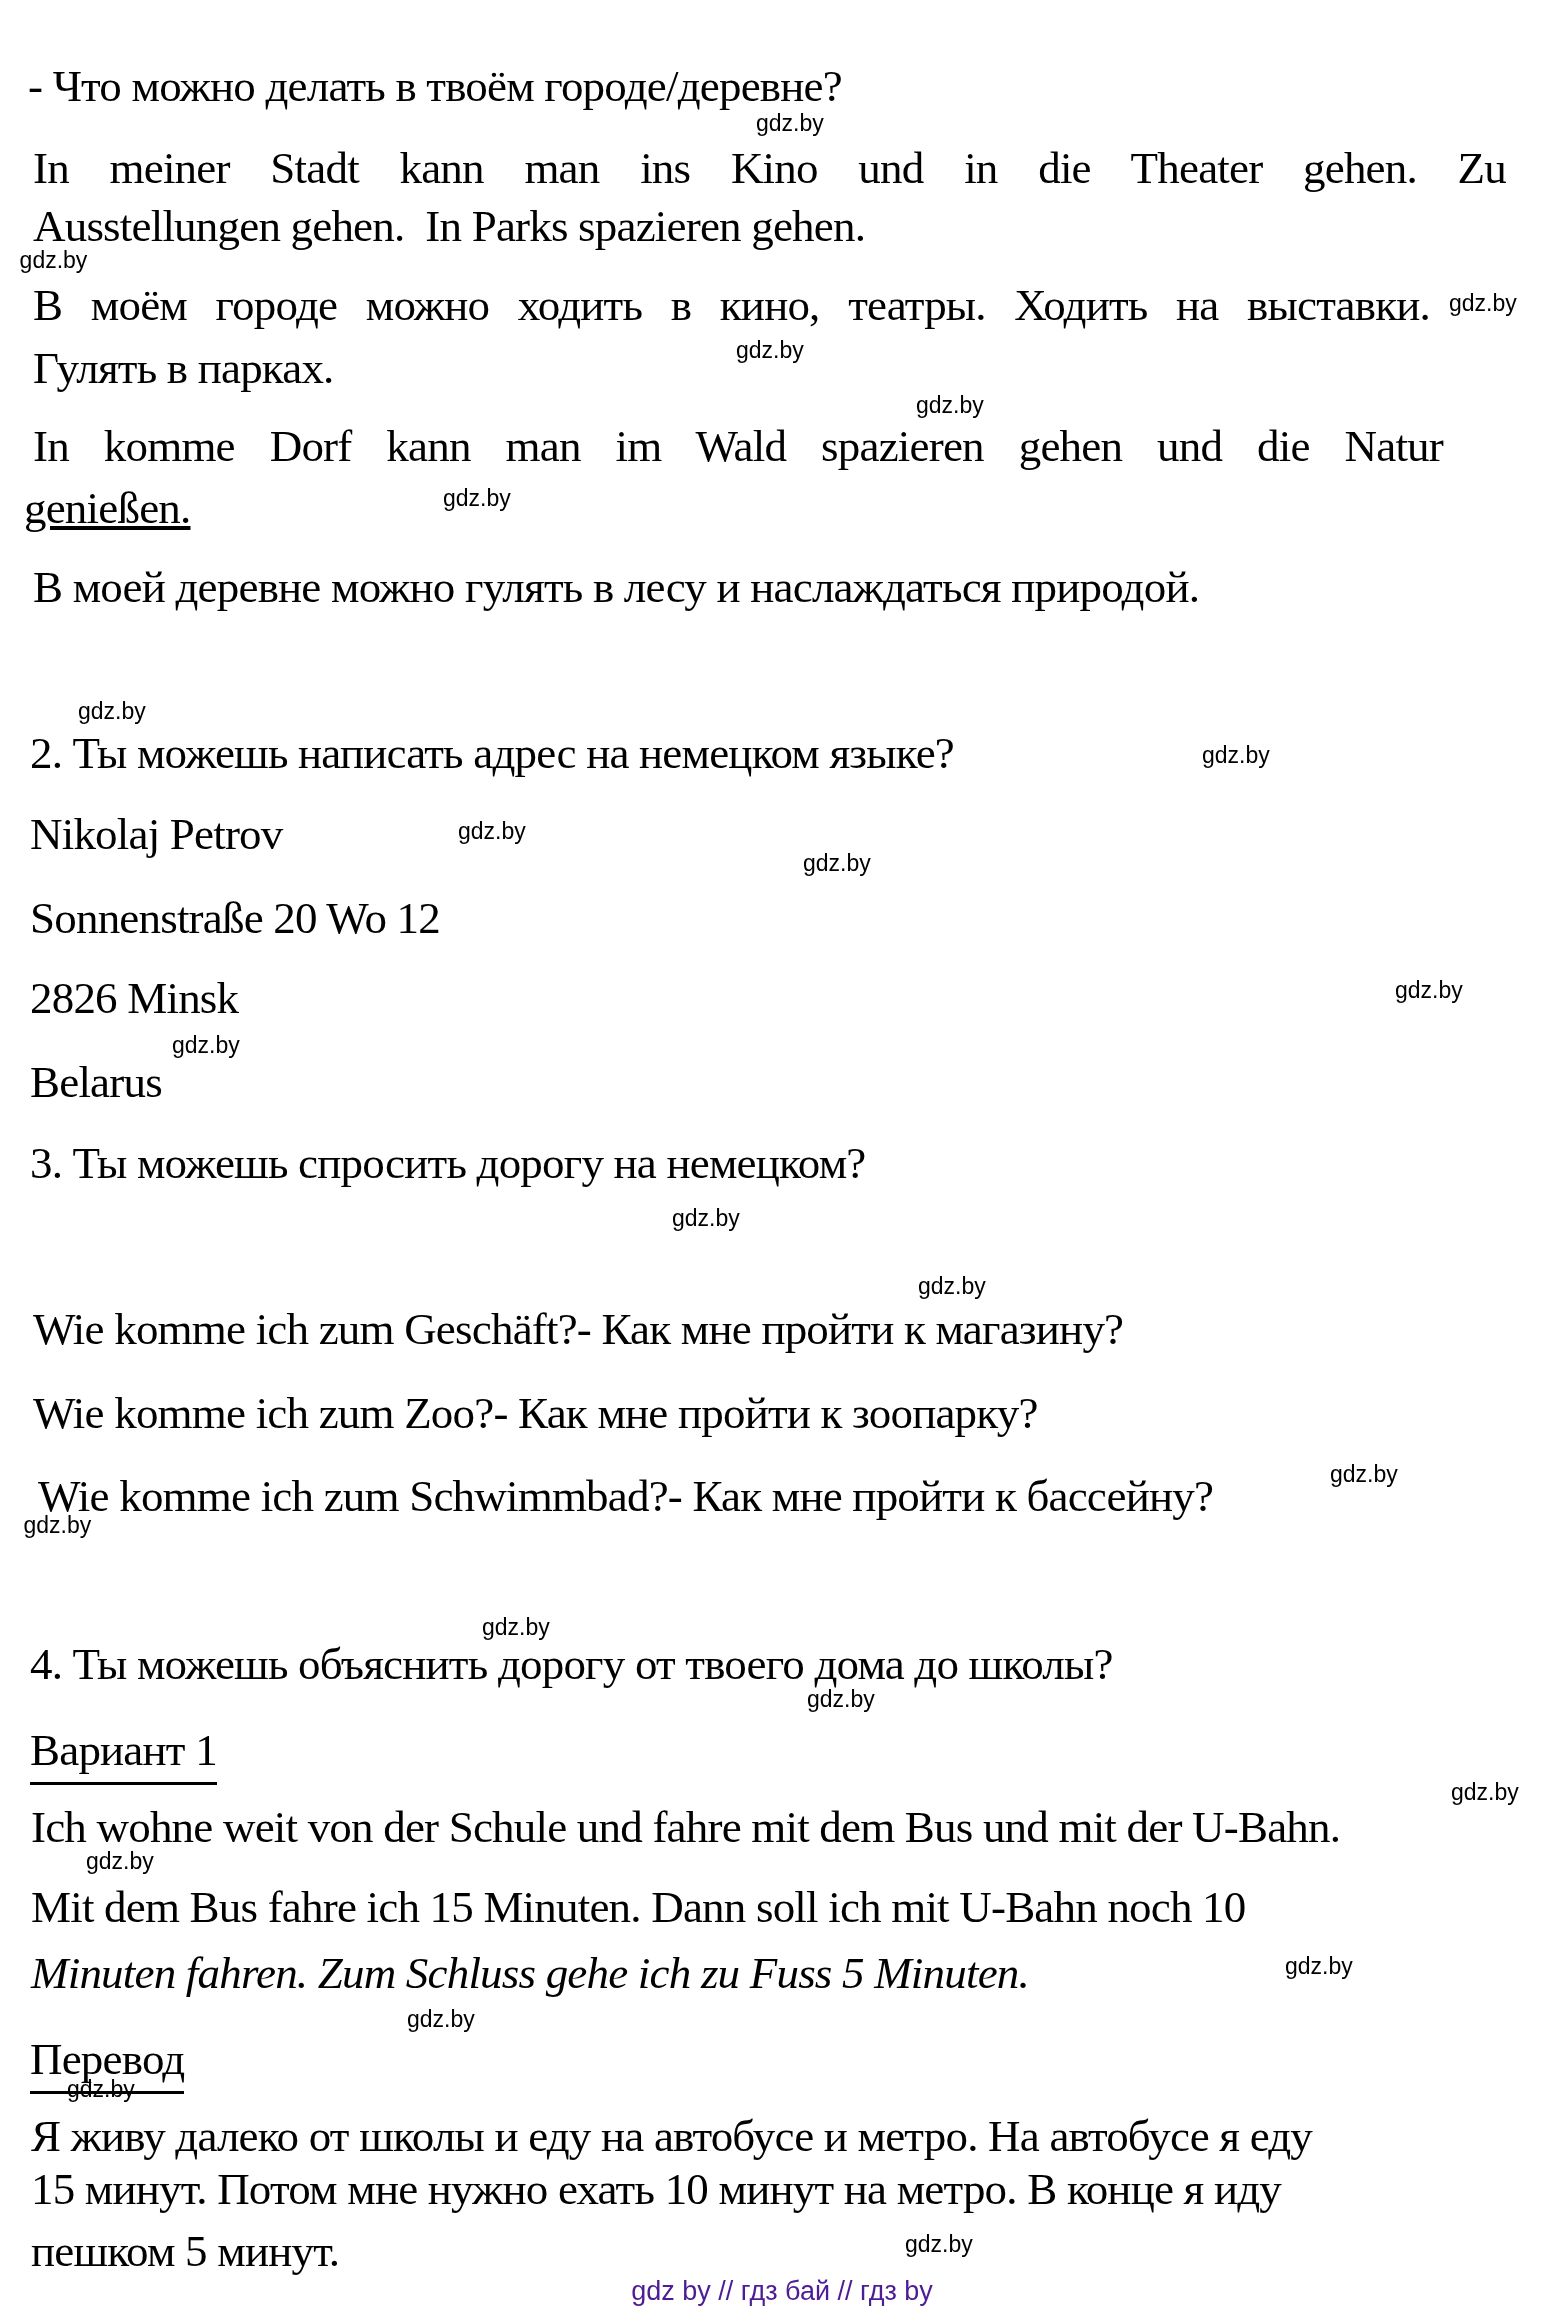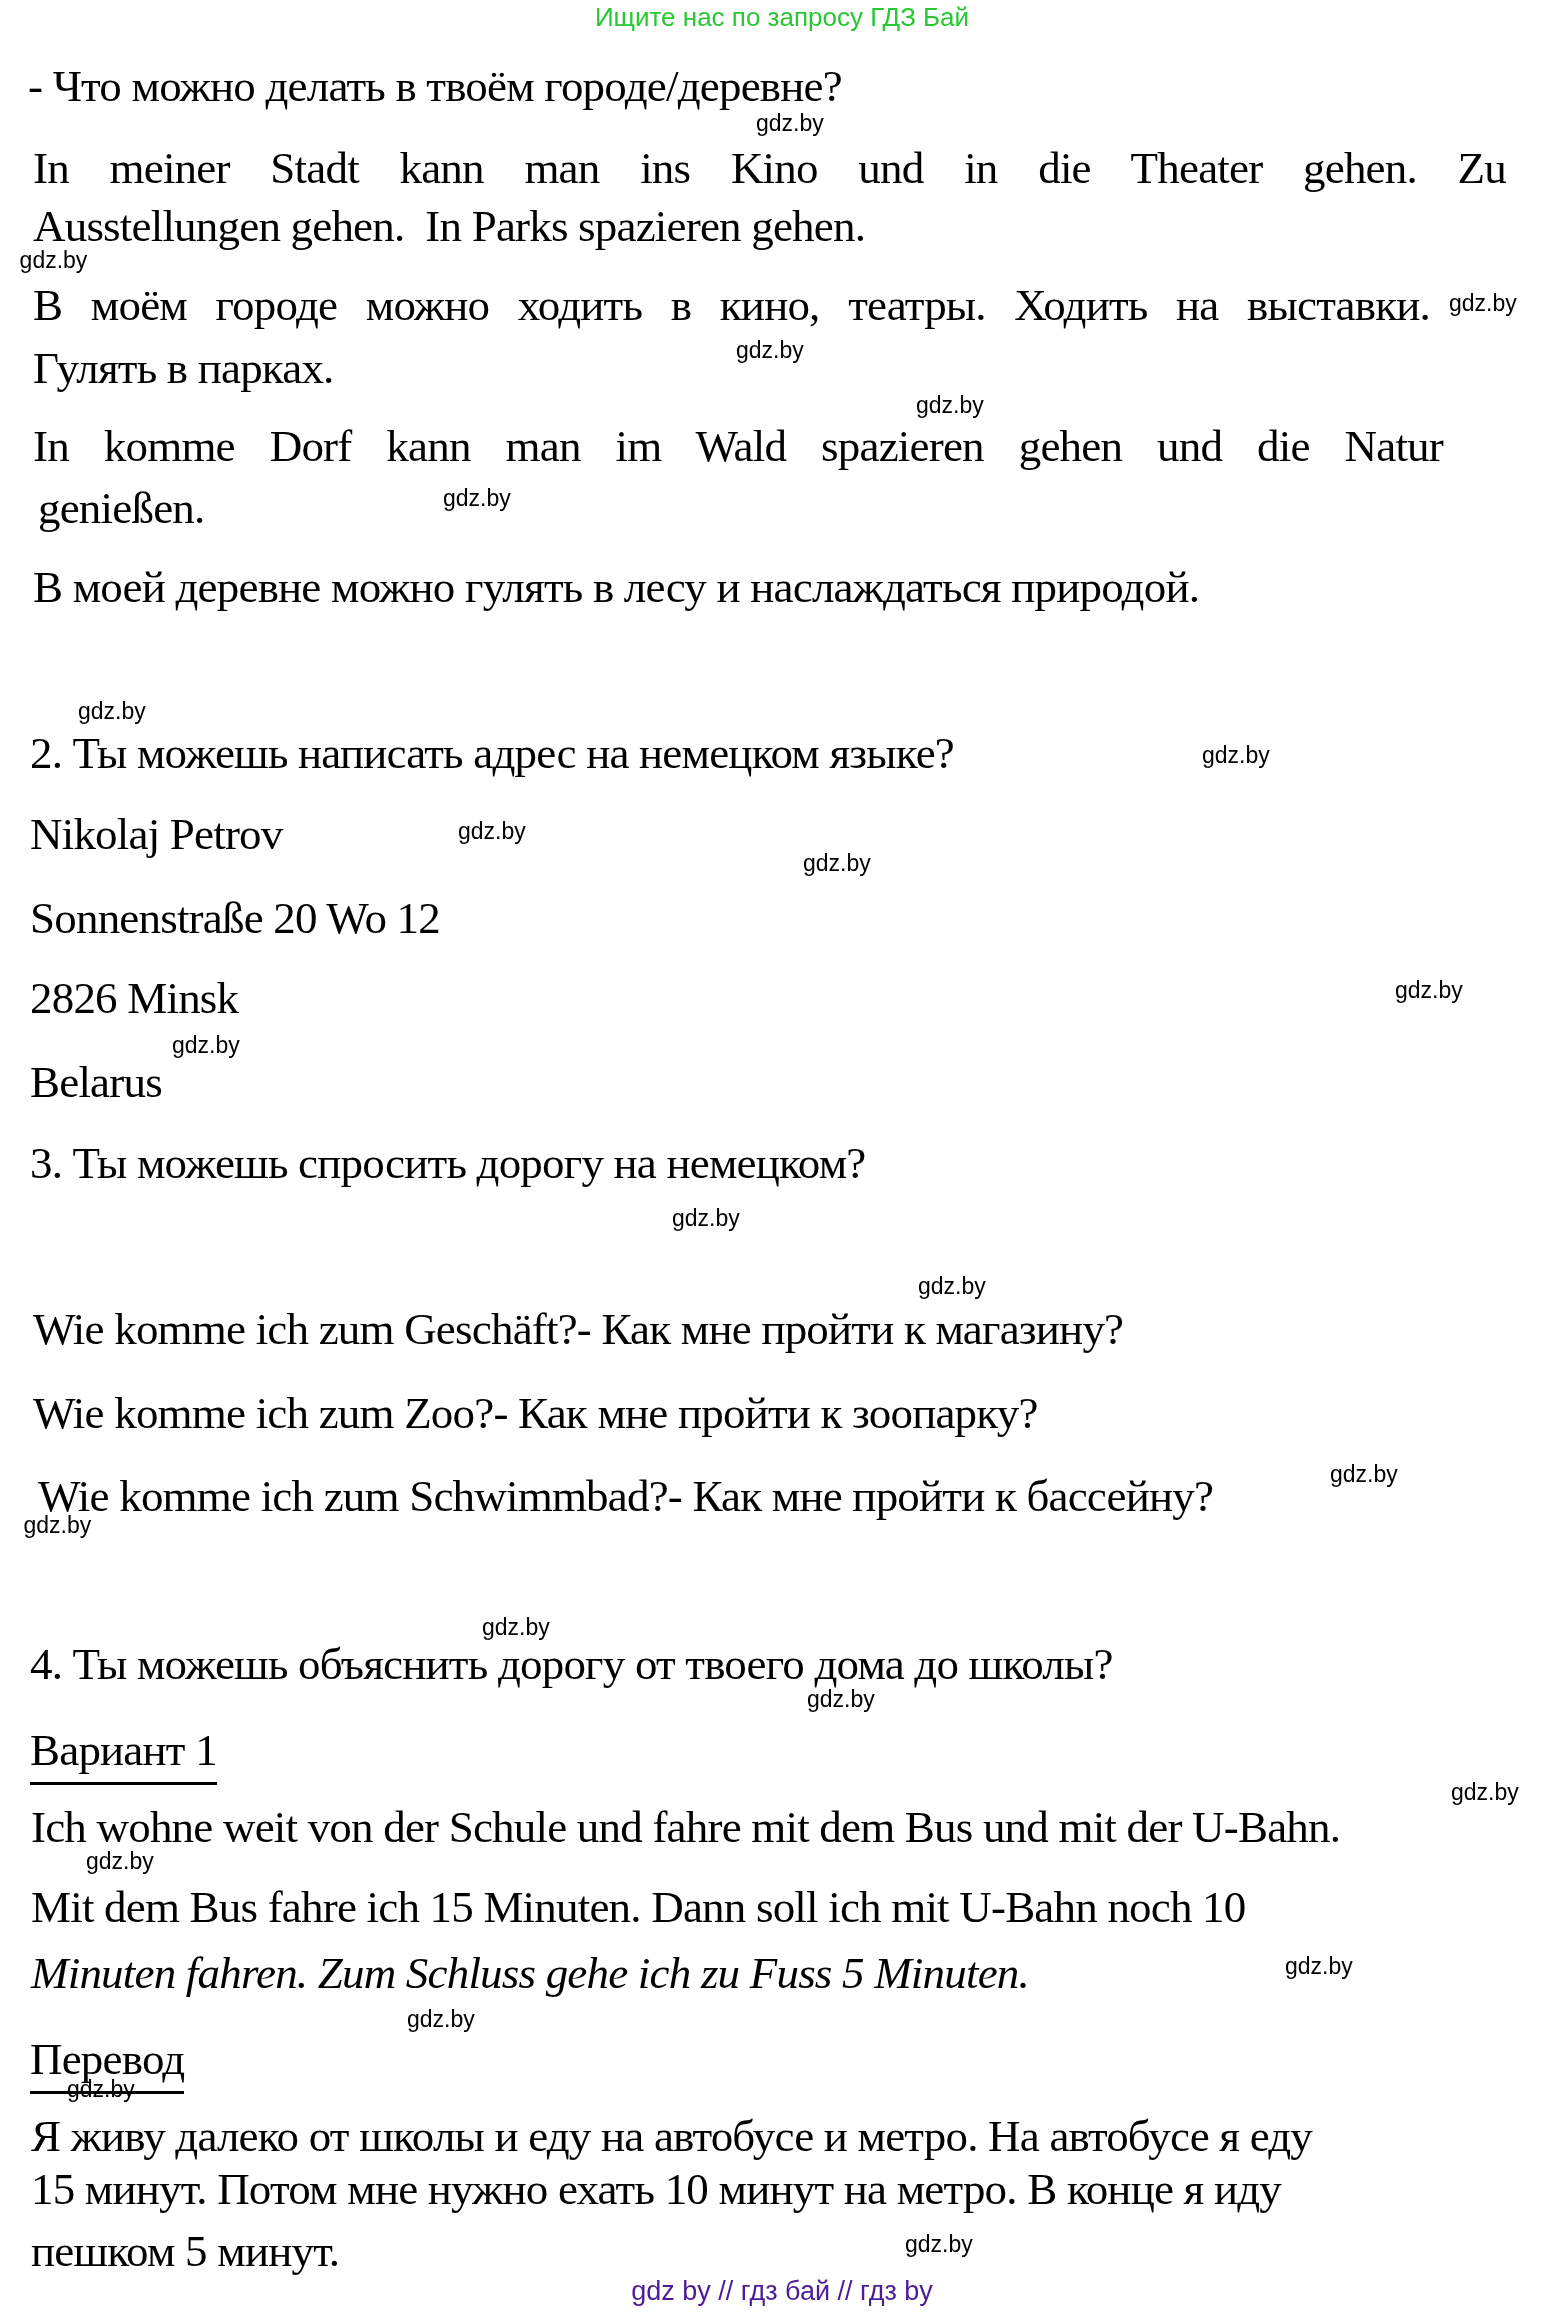--- a/index.html
+++ b/index.html
@@ -44,30 +44,29 @@
     font-family:"Liberation Sans", sans-serif;
     line-height:1.2;
   }
   .promo.header{ top:1.6px; font-size:26px; }
   .promo.footer{ top:2275px; font-size:27px; }
 </style>
 </head>
 <body>
 
 <div class="page">
-  <div class="promo header" style="color: rgb(39, 200, 50);">Ищите нас по запросу ГДЗ Бай</div>
 
   <div id="lines">
       <div class="line" style="left: 28px; top: 61px;">- Что можно делать в твоём городе/деревне?</div>
       <div class="line justify" style="left: 33px; top: 143px; width: 1473px;">In meiner Stadt kann man ins Kino und in die Theater gehen. Zu</div>
       <div class="line" style="left: 33px; top: 201px;">Ausstellungen gehen.  In Parks spazieren gehen.</div>
       <div class="line justify" style="left: 33px; top: 280px; width: 1397px;">В моём городе можно ходить в кино, театры. Ходить на выставки.</div>
       <div class="line" style="left: 33px; top: 343px;">Гулять в парках.</div>
       <div class="line justify" style="left: 33px; top: 421px; width: 1410px;">In komme Dorf kann man im Wald spazieren gehen und die Natur</div>
-      <div class="line" style="left: 38px; top: 483px;">genießen.</div>
+      <div class="line" style="left: 24px; top: 483px; text-decoration: underline;">genießen.</div>
       <div class="line" style="left: 33px; top: 562px;">В моей деревне можно гулять в лесу и наслаждаться природой.</div>
       <div class="line" style="left: 30px; top: 728px;">2. Ты можешь написать адрес на немецком языке?</div>
       <div class="line" style="left: 30px; top: 809px;">Nikolaj Petrov</div>
       <div class="line" style="left: 30px; top: 893px;">Sonnenstraße 20 Wo 12</div>
       <div class="line" style="left: 30px; top: 973px;">2826 Minsk</div>
       <div class="line" style="left: 30px; top: 1057px; text-align: center;">Belarus</div>
       <div class="line" style="left: 30px; top: 1138px;">3. Ты можешь спросить дорогу на немецком?</div>
       <div class="line" style="left: 33px; top: 1304px;">Wie komme ich zum Geschäft?- Как мне пройти к магазину?</div>
       <div class="line" style="left: 33px; top: 1388px;">Wie komme ich zum Zoo?- Как мне пройти к зоопарку?</div>
       <div class="line" style="left: 38px; top: 1471px;">Wie komme ich zum Schwimmbad?- Как мне пройти к бассейну?</div>

